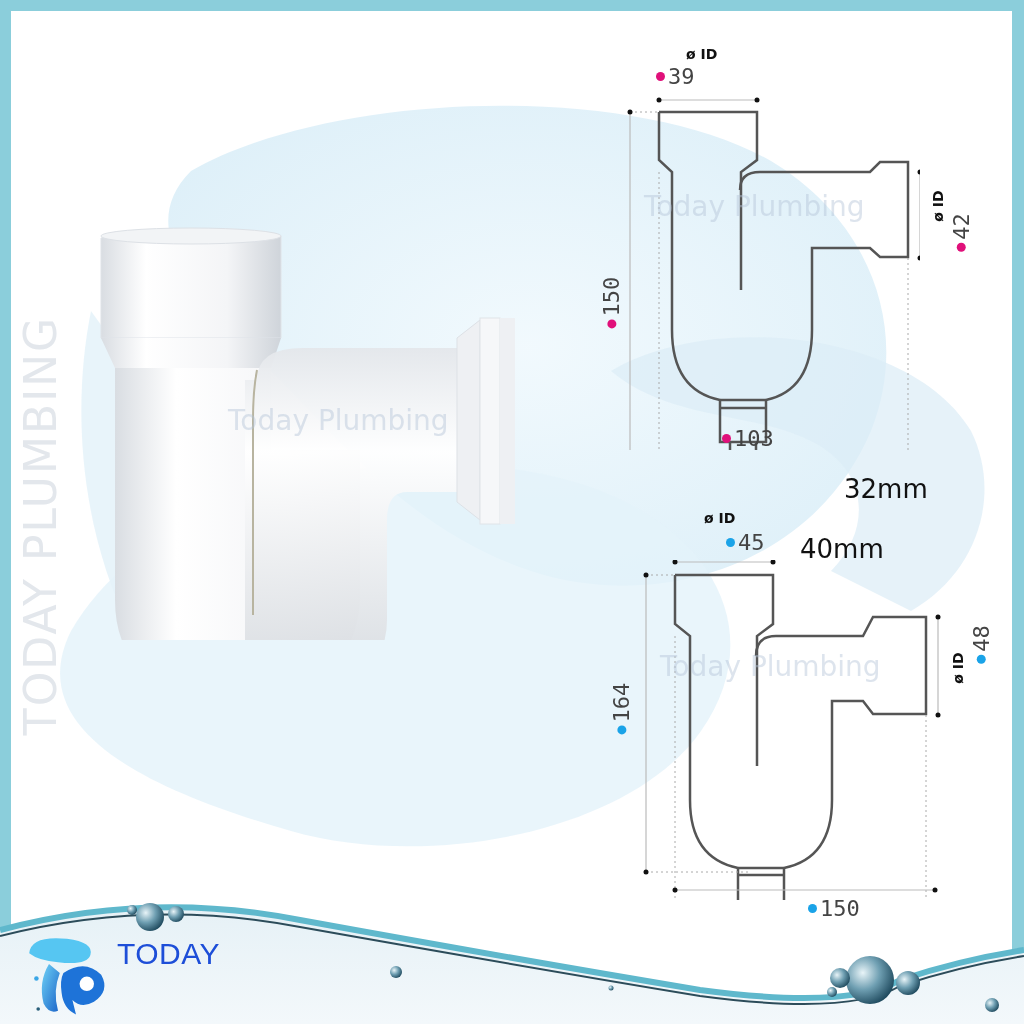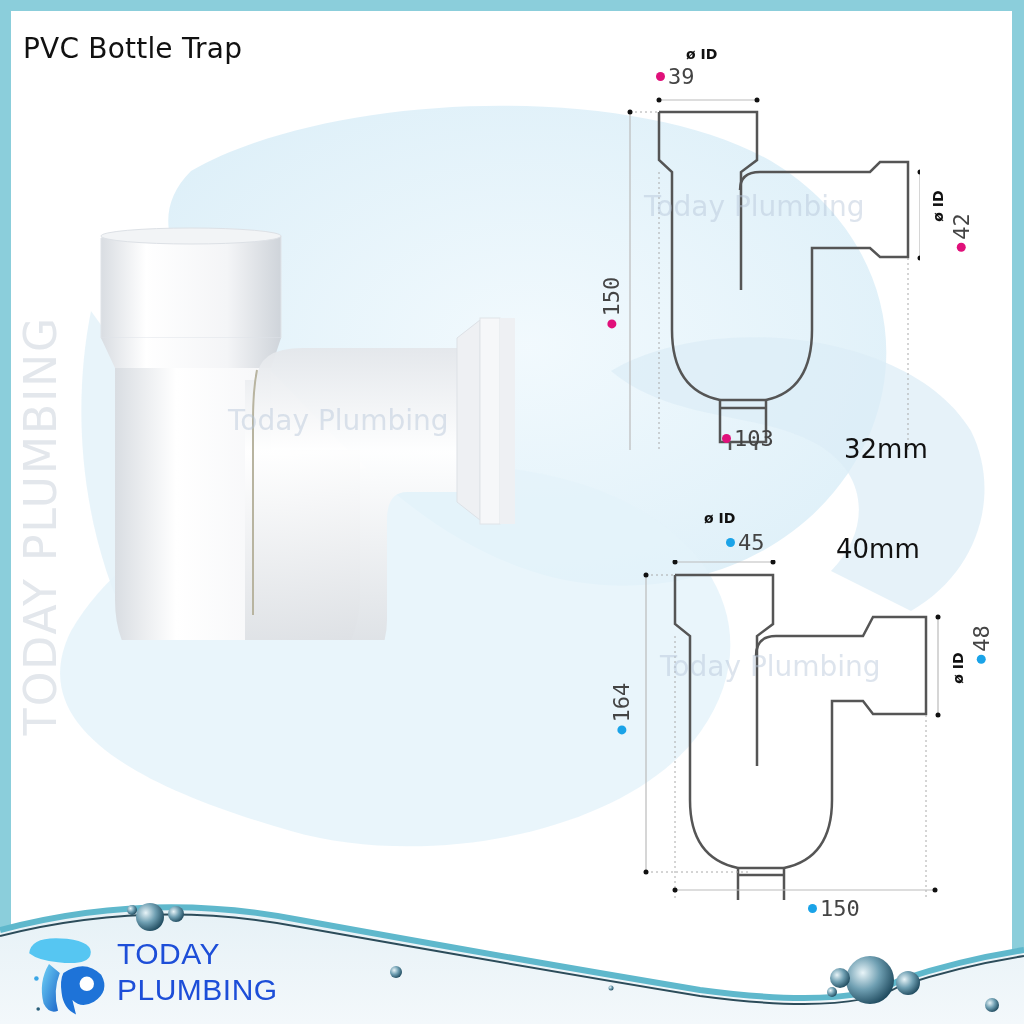--- a/index.html
+++ b/index.html
@@ -61,21 +61,20 @@
       </radialGradient>
     </defs>
     <path d="M180 160 C 320 80, 620 70, 760 150 C 860 210, 900 320, 860 420 C 800 560, 640 600, 520 560 C 400 520, 330 430, 260 360 C 190 290, 120 220, 180 160 Z" fill="url(#sw1)" opacity="0.8"></path>
     <path d="M60 620 C 140 480, 380 420, 560 470 C 700 510, 760 620, 690 720 C 620 820, 420 860, 280 820 C 140 780, 10 720, 60 620 Z" fill="#e3f2fa" opacity="0.8"></path>
     <path d="M600 360 C 700 300, 900 320, 960 420 C 990 480, 970 560, 900 600 L 820 560 C 860 520, 860 460, 800 430 C 740 400, 660 410, 600 360 Z" fill="#dcedf7" opacity="0.7"></path>
     <path d="M80 300 C 60 400, 70 520, 120 620 C 150 560, 170 420, 80 300 Z" fill="#e6f3fa" opacity="0.9"></path>
   </svg>
 </div>
 
 <div class="title">
-  <div>PVC Bottle Trap</div>
 </div>
 
 <div class="vert-watermark">TODAY PLUMBING</div>
 
 <svg class="product" viewBox="0 0 430 420">
   <defs>
     <linearGradient id="pipeV" x1="0" x2="1" y1="0" y2="0">
       <stop offset="0" stop-color="#d9dde2"></stop>
       <stop offset="0.25" stop-color="#ffffff"></stop>
       <stop offset="0.7" stop-color="#f4f5f7"></stop>
@@ -149,23 +148,23 @@
   <span>42</span>
 </div>
 <div class="dim-label rot" style="left:586px;top:290px;">
   <span class="dot" style="background:#e0107a"></span>
   <span>150</span>
 </div>
 <div class="dim-label" style="left:722px;top:426px;">
   <span class="dot" style="background:#e0107a"></span>
   <span>103</span>
 </div>
-<div class="size-label" style="left:844px;top:434px;">32mm</div>
-
-<div class="size-label" style="left:836px;top:534px;text-align:center;">40mm</div>
+<div class="size-label" style="left:844px;top:474px;">32mm</div>
+
+<div class="size-label" style="left:800px;top:534px;text-align:center;">40mm</div>
 <svg class="diagram" style="left:630px;top:560px;" width="320" height="340" viewBox="0 0 320 340">
   <g fill="none" stroke="#555" stroke-width="2.5">
     <path d="M45 15 L 143 15 L 143 64 L 127 76 L 127 206"></path>
     <path d="M45 15 L 45 64 L 60 76 L 60 240 Q 60 298 108 308"></path>
     <path d="M126 96 Q 126 76 146 76 L 233 76 L 243 57 L 296 57 L 296 154 L 243 154 L 233 141 L 202 141 L 202 240 Q 202 298 154 308"></path>
     <path d="M108 308 L 154 308 M108 315 L 154 315 M108 308 L 108 348 L 154 348 L 154 308 M118 348 L 118 358 L 144 358 L 144 348"></path>
   </g>
   <g stroke="#bbb" stroke-width="1.2" fill="none">
     <path d="M45 2 L 143 2"></path>
     <path d="M16 15 L 16 312"></path>
@@ -247,14 +246,13 @@
   </defs>
   <path d="M8 28 Q 10 8 50 12 Q 80 16 76 30 Q 72 42 40 38 Q 18 36 8 28 Z" fill="#56c6f2"></path>
   <path d="M30 40 Q 18 60 24 84 Q 30 96 40 92 Q 34 70 42 50 Z" fill="url(#lg1)"></path>
   <path d="M46 50 Q 70 34 88 52 Q 98 70 80 82 Q 66 90 56 80 L 60 96 Q 46 90 44 72 Q 42 58 46 50 Z" fill="#1e73d8"></path>
   <circle cx="72" cy="62" r="8" fill="#ffffff"></circle>
   <circle cx="16" cy="56" r="2.5" fill="#3aa6e6"></circle>
   <circle cx="18" cy="90" r="2" fill="#2a5f7a"></circle>
 </svg>
 <div class="brand">
   <div>TODAY</div>
-  <div>PLUMBING</div>
 </div>
 
 </body></html>

